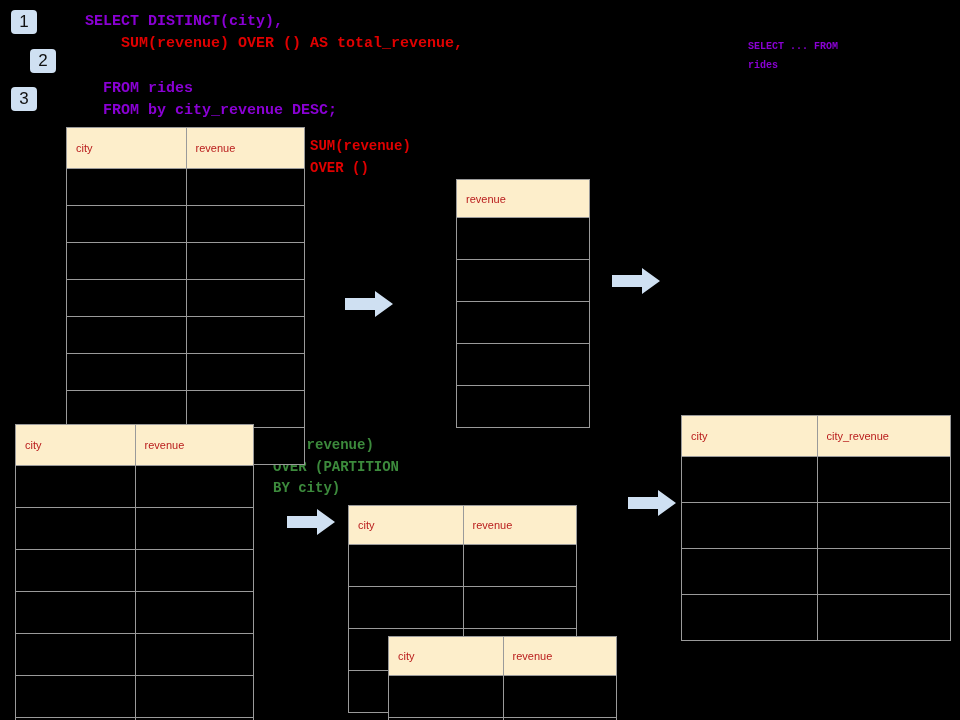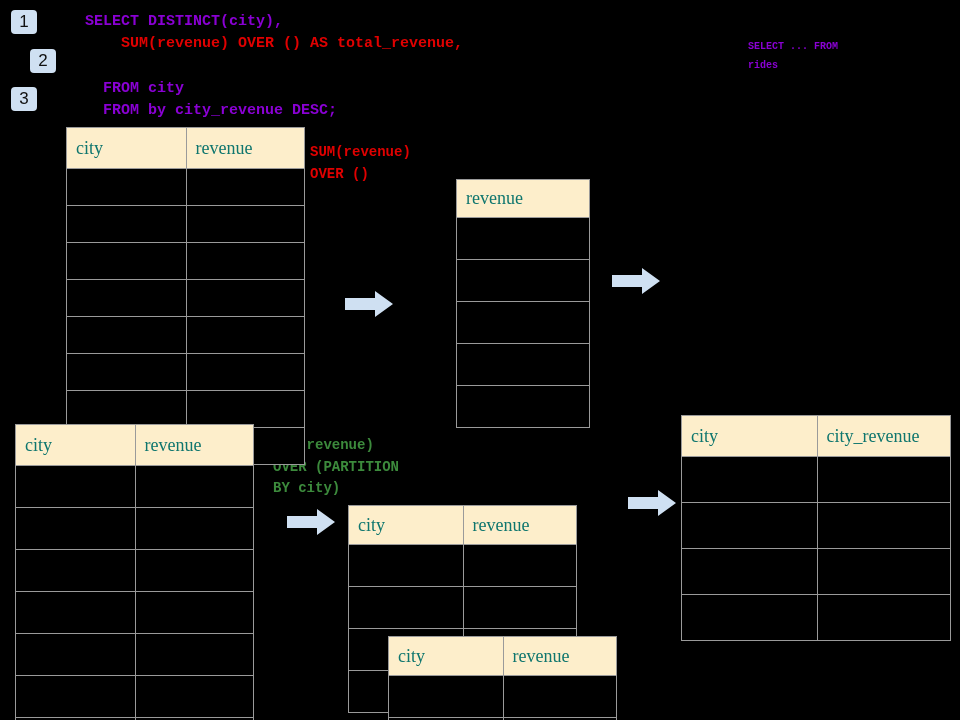--- a/index.html
+++ b/index.html
@@ -72,23 +72,23 @@
   .tbl th, .tbl td {
     border: 1px solid #9a9a9a;
     padding: 0;
     margin: 0;
     font-weight: normal;
     text-align: left;
     vertical-align: middle;
   }
   .tbl th {
     background: #fdeecb;
-    color: #0f766e;
-    font-family: Liberation Serif, serif;
-    font-size: 18px;
+    color: #b91c1c;
+    font-family: Liberation Sans, sans-serif;
+    font-size: 11px;
     padding: 0 0 0 9px;
   }
   .tbl td {
     background: #000000;
   }
 
   
   .arrow {
     position: absolute;
   }
@@ -98,27 +98,27 @@
 <body>
 
 <div id="canvas">
 
   <div class="badge" style="left:11px; top:10px;">1</div>
   <div class="badge" style="left:30px; top:49px;">2</div>
   <div class="badge" style="left:11px; top:87px;">3</div>
 
   <div class="code c-red" style="left:121px; top:33px;">SUM(revenue) OVER () AS total_revenue,</div>
   <div class="code c-purple" style="left:85px; top:11px;">SELECT DISTINCT(city),</div>
-  <div class="code c-purple" style="left:103px; top:78px;">FROM city</div>
+  <div class="code c-purple" style="left:103px; top:78px;">FROM rides</div>
   <div class="code c-purple" style="left:103px; top:100px;">FROM by city_revenue DESC;</div>
 
   <div class="anno-small" style="left:748px; top:37px;">SELECT ... FROM
 rides</div>
 
-  <div class="anno c-red" style="left:310px; top:142px;">SUM(revenue)
+  <div class="anno c-red" style="left:310px; top:136px;">SUM(revenue)
 OVER ()</div>
 
   <div class="anno c-green" style="left:273px; top:435px;">SUM(revenue)
 OVER (PARTITION
 BY city)</div>
 
   <table class="tbl" style="left:66px; top:127px; width:239px;">
     <colgroup>
         <col style="width:119px">
         <col style="width:118px">

